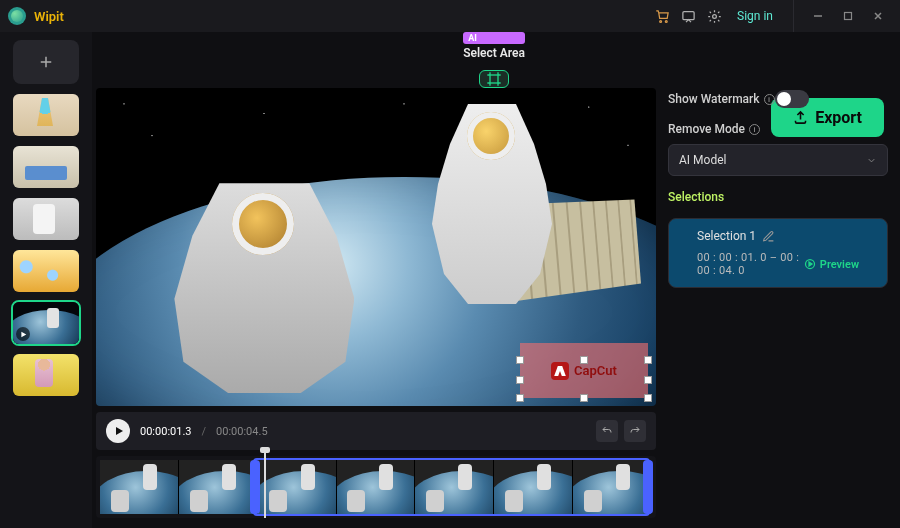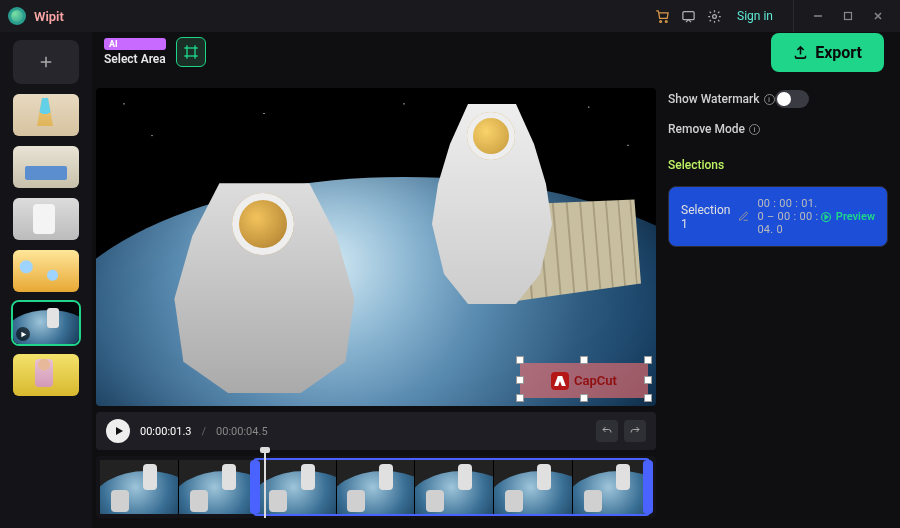--- a/index.html
+++ b/index.html
@@ -1,37 +1,37 @@
 <!DOCTYPE html>
 <html><head>
 <meta charset="utf-8">
 <style>
 * { margin: 0; padding: 0; box-sizing: border-box; font-family: -apple-system, BlinkMacSystemFont, "Segoe UI", Roboto, sans-serif; }
 body { background: #0f0f12; color: #e8e8e8; width: 900px; height: 528px; overflow: hidden; }
 .titlebar { height: 32px; background: #1a1a1e; display: flex; align-items: center; padding: 0 8px; }
 .titlebar .logo { width: 18px; height: 18px; background: #2a9d8f; border-radius: 50%; margin-right: 8px; position: relative; }
 .titlebar .logo::after { content: ""; position: absolute; top: 3px; left: 3px; width: 12px; height: 12px; background: radial-gradient(circle at 30% 30%, #7be0a3, #2a9d8f); border-radius: 50%; }
-.titlebar .appname { font-size: 13px; font-weight: 600; color: #fca5a5; flex: 0 0 auto; }
+.titlebar .appname { font-size: 13px; font-weight: 600; color: #eab308; flex: 0 0 auto; }
 .titlebar .spacer { flex: 1; }
 .tb-icon { width: 26px; height: 26px; display: flex; align-items: center; justify-content: center; color: #b0b0b0; cursor: pointer; border-radius: 4px; }
 .tb-icon svg { width: 15px; height: 15px; }
 .cart-icon svg { color: #d99a4a; }
 .signin { font-size: 12px; color: #5eead4; padding: 0 10px; cursor: pointer; }
 .win-controls { display: flex; gap: 2px; margin-left: 8px; }
 .win-btn { width: 28px; height: 24px; display: flex; align-items: center; justify-content: center; color: #888; cursor: pointer; border-radius: 3px; }
 .win-btn svg { width: 10px; height: 10px; }
 .main { display: flex; height: calc(528px - 32px); }
 .sidebar { width: 92px; background: #141418; display: flex; flex-direction: column; align-items: center; padding: 8px 0; gap: 10px; }
 .add-tile { width: 66px; height: 44px; background: #26262c; border-radius: 8px; display: flex; align-items: center; justify-content: center; cursor: pointer; }
 .add-tile svg { width: 18px; height: 18px; color: #aaa; }
 .thumb { width: 66px; height: 42px; border-radius: 6px; background: #333; cursor: pointer; overflow: hidden; position: relative; }
 .thumb.active { outline: 2px solid #1ed589; }
 .thumb .tbg { width: 100%; height: 100%; }
 .content { flex: 1; display: flex; flex-direction: column; }
-.toolbar-row { height: 56px; display: flex; align-items: center; padding: 0 16px 16px 12px; gap: 10px; }
+.toolbar-row { height: 56px; display: flex; align-items: center; padding: 0 16px 16px 12px; gap: 10px; flex-direction: column; }
 .ai-badge { background: #c869ff; color: #fff; font-size: 9px; font-weight: 700; padding: 1px 5px; border-radius: 3px; }
 .select-area-wrap { display: flex; flex-direction: column; gap: 2px; }
 .select-area-label { font-size: 12px; font-weight: 600; color: #e8e8e8; }
 .crop-btn { width: 30px; height: 30px; border-radius: 6px; border: 1px solid #1ed589; background: #1b2e26; display: flex; align-items: center; justify-content: center; cursor: pointer; }
 .crop-btn svg { width: 16px; height: 16px; color: #1ed589; }
 .export-btn { margin-left: auto; background: #1ed589; color: #0a0a0a; border: none; border-radius: 8px; padding: 10px 22px; font-size: 16px; font-weight: 700; display: flex; align-items: center; gap: 7px; cursor: pointer; }
 .export-btn svg { width: 15px; height: 15px; }
 .workspace { flex: 1; display: flex; padding: 0 12px 10px 4px; gap: 12px; overflow: hidden; }
 .preview-col { flex: 1; display: flex; flex-direction: column; min-width: 0; }
 .preview { flex: 1; background: #000; border-radius: 4px; position: relative; overflow: hidden; }
@@ -51,21 +51,21 @@
   radial-gradient(circle at 50% 16%, #e8c969 0 16px, transparent 16px),
   linear-gradient(#eee, #ccc); border-radius: 16px; clip-path: polygon(30% 0, 70% 0, 85% 20%, 95% 40%, 100% 60%, 90% 85%, 70% 100%, 30% 100%, 10% 85%, 0 60%, 5% 40%, 15% 20%); }
 .astro1::before { content:""; position:absolute; top: 8px; left: 35px; width: 48px; height: 48px; border-radius: 50%; background: radial-gradient(circle at 40% 40%, #f9d36b, #b8882f); box-shadow: inset 0 0 0 6px #eee; }
 .astro2 { bottom: 4%; left: 14%; width: 180px; height: 210px; background: linear-gradient(#ddd, #aaa); border-radius: 14px; clip-path: polygon(25% 0, 75% 0, 90% 25%, 100% 55%, 95% 85%, 70% 100%, 30% 100%, 5% 85%, 0 55%, 10% 25%); }
 .astro2::before { content:""; position:absolute; top: 10px; left: 58px; width: 62px; height: 62px; border-radius: 50%; background: radial-gradient(circle at 40% 40%, #f2c35c, #9a6b22); box-shadow: inset 0 0 0 7px #eee; }
 .panel-sat { position: absolute; top: 36%; right: 2%; width: 130px; height: 90px; background:
   repeating-linear-gradient(90deg, #c7bfa0 0 12px, #a89e7f 12px 14px),
   repeating-linear-gradient(0deg, transparent 0 12px, rgba(0,0,0,0.15) 12px 14px);
   transform: perspective(300px) rotateY(18deg) rotateZ(-5deg);
 }
-.watermark-box { position: absolute; right: 8px; bottom: 8px; width: 128px; height: 35px; background: rgba(240,110,110,0.62); display: flex; align-items: center; justify-content: center; gap: 5px; color: #900d0d; font-weight: 600; font-size: 13px; }
+.watermark-box { position: absolute; right: 8px; bottom: 8px; width: 128px; height: 55px; background: rgba(240,110,110,0.62); display: flex; align-items: center; justify-content: center; gap: 5px; color: #900d0d; font-weight: 600; font-size: 13px; }
 .watermark-box .cc-icon { width: 18px; height: 18px; border-radius: 4px; background: #b51717; position: relative; }
 .watermark-box .cc-icon::before, .watermark-box .cc-icon::after { content:""; position:absolute; background:#fff; }
 .watermark-box .cc-icon::before { width: 4px; height: 10px; left: 5px; top: 4px; transform: skewX(-20deg); }
 .watermark-box .cc-icon::after { width: 4px; height: 10px; right: 5px; top: 4px; transform: skewX(20deg); }
 .sel-handle { position: absolute; width: 8px; height: 8px; background: #fff; border: 1px solid #999; }
 .sel-tl { right: 132px; bottom: 42px; } .sel-tr { right: 4px; bottom: 42px; }
 .sel-bl { right: 132px; bottom: 4px; } .sel-br { right: 4px; bottom: 4px; }
 .sel-tm { right: 68px; bottom: 42px; } .sel-bm { right: 68px; bottom: 4px; }
 .sel-ml { right: 132px; bottom: 22px; } .sel-mr { right: 4px; bottom: 22px; }
 .controls { height: 38px; background: #1e1e24; border-radius: 4px; margin-top: 6px; display: flex; align-items: center; padding: 0 10px; gap: 10px; font-size: 11px; color: #ddd; }
@@ -89,21 +89,21 @@
 .tl-playhead::before { content: ""; position: absolute; top: -5px; left: -4px; width: 10px; height: 6px; background: #ddd; border-radius: 2px; }
 .right-panel { width: 220px; display: flex; flex-direction: column; gap: 14px; padding-top: 2px; font-size: 12px; }
 .rp-row { display: flex; align-items: center; }
 .rp-label { color: #d0d0d0; font-weight: 500; display: flex; align-items: center; gap: 4px; }
 .info-ic { width: 11px; height: 11px; border: 1px solid #888; border-radius: 50%; display: inline-flex; align-items: center; justify-content: center; font-size: 8px; color: #888; }
 .toggle { width: 34px; height: 18px; background: #3a3a42; border-radius: 10px; position: relative; cursor: pointer; }
 .toggle .knob { position: absolute; top: 2px; left: 2px; width: 14px; height: 14px; background: #fff; border-radius: 50%; }
 .dropdown { background: #23232a; border: 1px solid #34343c; border-radius: 6px; padding: 8px 10px; display: flex; align-items: center; justify-content: space-between; cursor: pointer; font-size: 12px; color: #ddd; }
 .dropdown svg { width: 11px; height: 11px; color: #888; }
 .selections-title { color: #bef264; font-weight: 500; }
-.sel-card { background: #1d4ed8; border: 1px solid #2c2c33; border-radius: 8px; padding: 10px 12px; display: flex; gap: 8px; }
+.sel-card { background: #0c4a6e; border: 1px solid #2c2c33; border-radius: 8px; padding: 10px 28px; display: flex; flex-direction: column; gap: 8px; }
 .sel-card-row1 { display: flex; align-items: center; gap: 6px; }
 .sel-name { color: #e0e0e0; font-size: 12px; }
 .edit-ic { width: 13px; height: 13px; color: #999; cursor: pointer; }
 .sel-card-row2 { display: flex; align-items: center; justify-content: space-between; font-size: 11px; }
 .sel-time { color: #bbb; letter-spacing: 0.3px; }
 .preview-link { color: #1ed589; font-weight: 600; display: flex; align-items: center; gap: 4px; cursor: pointer; }
 .preview-link svg { width: 12px; height: 12px; }
 .divider-v { width: 1px; background: #2a2a30; margin: 0 2px 0 10px; align-self: stretch; }
 
 .tbg-1 { background: linear-gradient(#e8d9c0, #d5c29f); position: relative; }
@@ -326,20 +326,26 @@
           <div class="toggle">
               <div class="knob"></div>
             </div>
         </div>
 
         <div>
           <div class="rp-label" style="margin-bottom:8px">
             <span>Remove Mode</span>
             <span class="info-ic">i</span>
           </div>
+          <div class="dropdown">
+            <span>AI Model</span>
+            <svg viewBox="0 0 24 24" fill="none" stroke="currentColor" stroke-width="2">
+                <path d="M6 9l6 6 6-6"></path>
+              </svg>
+          </div>
         </div>
 
         <div class="selections-title">Selections</div>
 
         <div class="sel-card">
           <div class="sel-card-row1">
             <span class="sel-name">Selection 1</span>
             <svg class="edit-ic" viewBox="0 0 24 24" fill="none" stroke="currentColor" stroke-width="2">
                 <path d="M12 20h9M16.5 3.5a2.1 2.1 0 013 3L7 19l-4 1 1-4z"></path>
               </svg>

